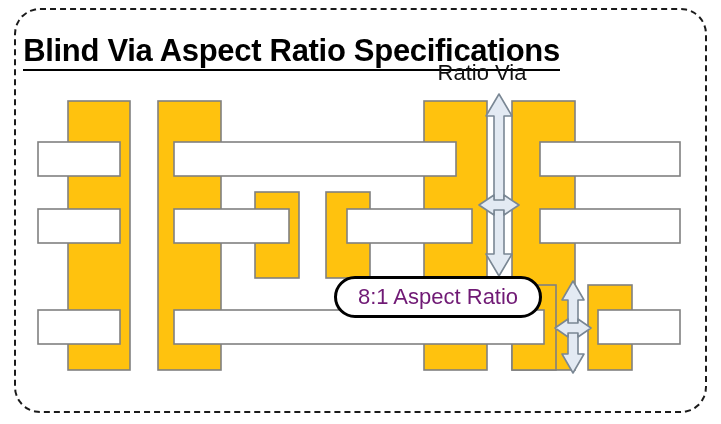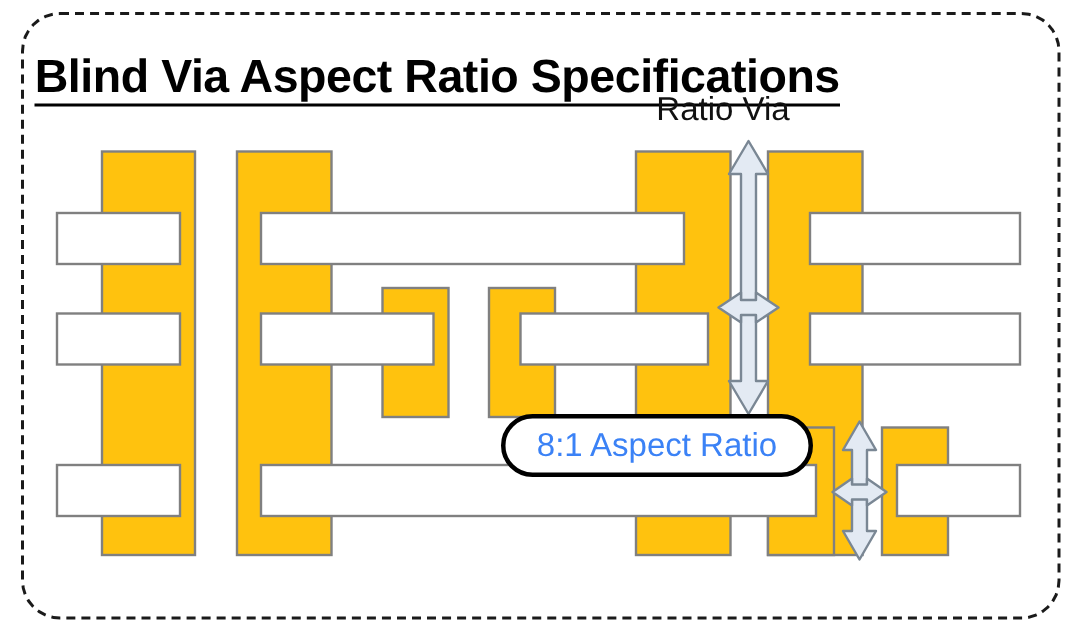--- a/index.html
+++ b/index.html
@@ -18,21 +18,21 @@
   #viaLabel{position:absolute;left:382px;top:60px;width:200px;text-align:center;
             font-size:22px;color:#111;white-space:nowrap;}
 
   
   #art{position:absolute;left:0;top:0;width:721px;height:424px;}
 
   
   #callout{position:absolute;left:334px;top:276px;width:208px;height:42px;
            background:#ffffff;border:3.5px solid #000;border-radius:21px;
            display:flex;align-items:center;justify-content:center;
-           font-size:22px;color:#3b82f6;box-sizing:border-box;white-space:nowrap;}
+           font-size:22px;color:#701a75;box-sizing:border-box;white-space:nowrap;}
 </style>
 </head>
 <body>
 
 <div id="stage">
 
   <div id="frame"></div>
 
   <h1 id="title"><span>Blind Via Aspect Ratio Specifications</span></h1>
 

